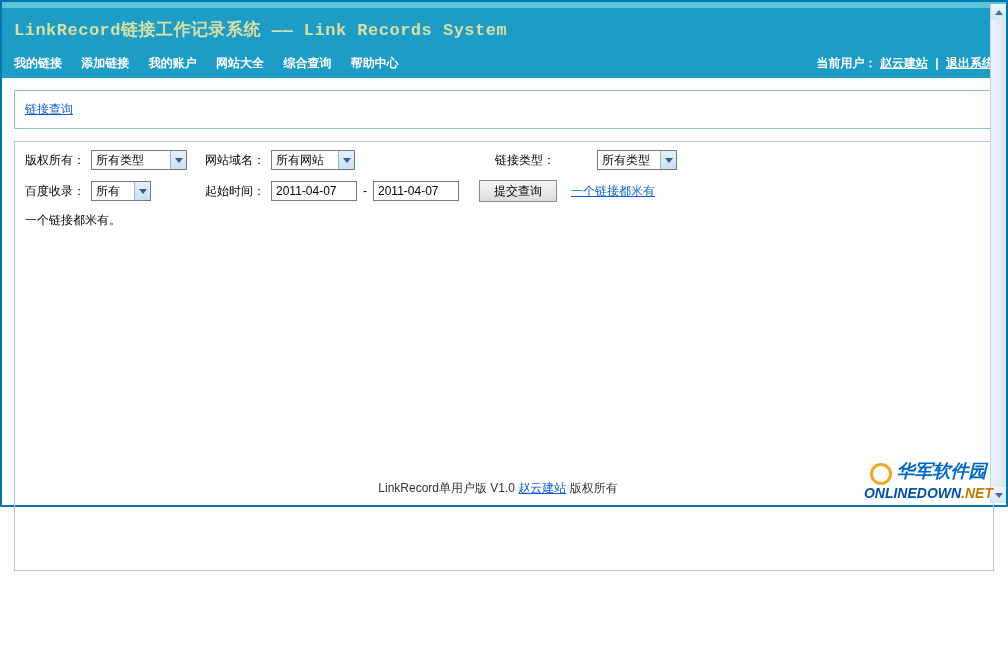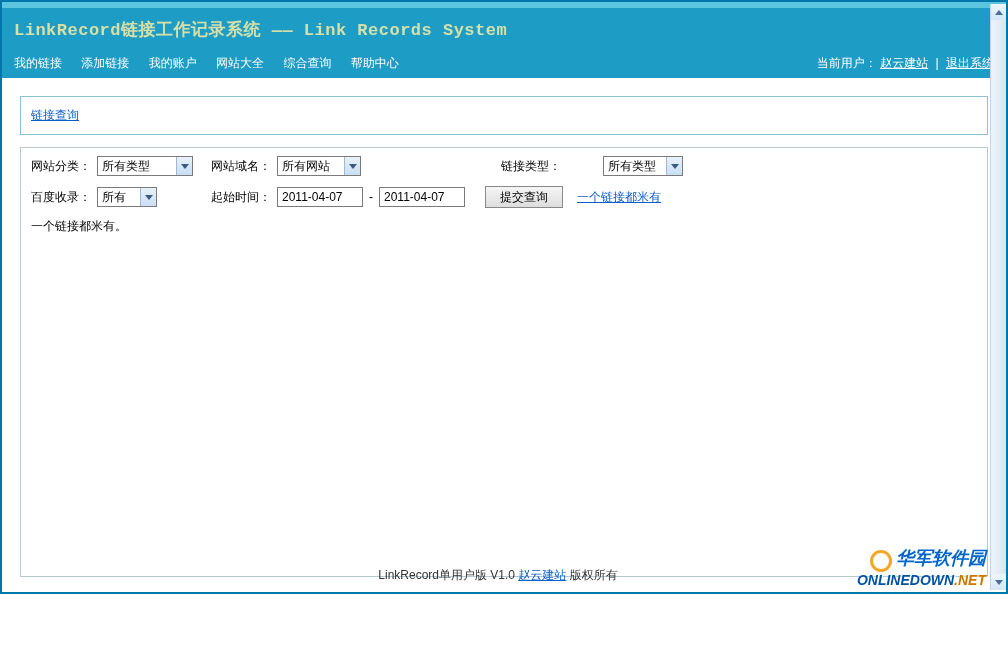--- a/index.html
+++ b/index.html
@@ -7,21 +7,21 @@
       font-family: "SimSun", "宋体", sans-serif;
       font-size: 12px;
       background: #fff;
       width: 1008px;
       height: 663px;
       overflow: hidden;
       position: relative;
     }
     .outer-frame {
       border: 2px solid #0077aa;
-      height: 594px;
+      height: 507px;
       position: relative;
     }
     .top-bar {
       background: #5ac5dc;
       height: 6px;
     }
     .header {
       background: #1d9cc5;
       padding: 10px 12px 8px 12px;
     }
@@ -36,38 +36,39 @@
       color: #d5e0a8;
     }
     .nav-bar {
       background: #1d9cc5;
       padding: 6px 12px 6px 12px;
       display: flex;
       justify-content: space-between;
       align-items: flex-end;
       color: #fff;
       border-top: 0px solid #1d9cc5;
+      font-weight: bold;
     }
     .nav-left a {
       color: #fff;
       text-decoration: none;
       margin-right: 16px;
     }
     .nav-right {
       color: #fff;
     }
     .nav-right a {
       color: #fff;
       text-decoration: underline;
     }
     .nav-right .sep {
       margin: 0 4px;
     }
     .content {
-      padding: 18px;
+      padding: 12px;
     }
     .breadcrumb-box {
       border: 1px solid #8dc1d6;
       padding: 10px;
       margin-bottom: 12px;
     }
     .breadcrumb-box a {
       color: #0b5fcc;
       text-decoration: underline;
     }
@@ -184,25 +185,25 @@
       bottom: 0; left: 0; right: 0;
     }
     .scroll-arrow.down::after {
       content: "";
       border-left: 4px solid transparent;
       border-right: 4px solid transparent;
       border-top: 5px solid #4a6e99;
     }
     .watermark {
       position: absolute;
-      right: 20px;
+      right: 13px;
       bottom: 4px;
       font-family: Arial, sans-serif;
       font-style: italic;
-      text-align: right;
+      text-align: center;
     }
     .watermark .cn {
       color: #0066cc;
       font-size: 18px;
       font-weight: bold;
     }
     .watermark .en {
       color: #0052a5;
       font-size: 14px;
       font-weight: bold;
@@ -251,21 +252,21 @@
   </div>
 
   <div class="content">
     <div class="breadcrumb-box">
       <a href="#">链接查询</a>
     </div>
 
     <div class="form-box">
 
       <div class="form-row">
-        <span class="form-label">网站分类：</span>
+        <span class="form-label">版权所有：</span>
         <span class="select-wrap" style="width:96px;">
           <span class="sel-text">所有类型</span>
           <span class="select-arrow" style="margin-left:auto;"></span>
         </span>
 
         <span class="gap-sm"></span>
 
         <span class="form-label">网站域名：</span>
         <span class="select-wrap" style="width:84px;">
           <span class="sel-text">所有网站</span>

